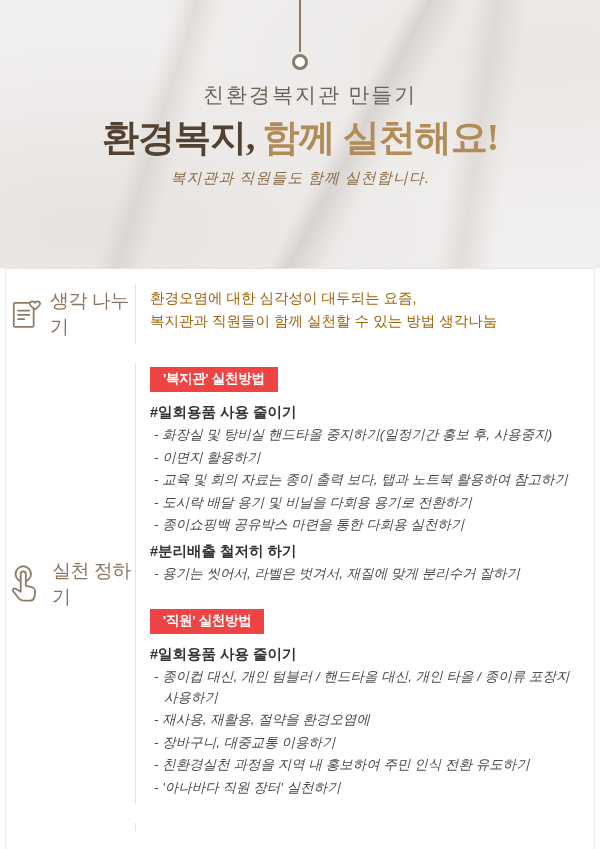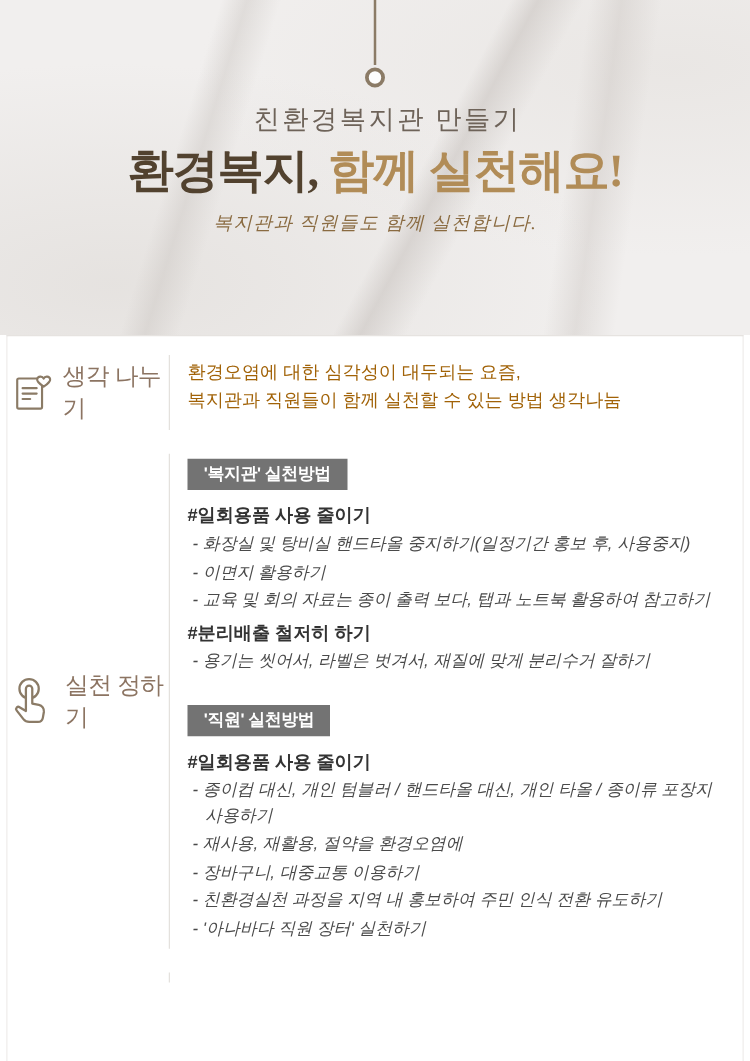--- a/index.html
+++ b/index.html
@@ -58,21 +58,21 @@
     width:130px; flex:none; display:flex; flex-direction:row;
     align-items:center; justify-content:center; gap:6px;
     border-right:1px solid #e4e1dd; padding:4px 0;
   }
   .row-label { font-size:19px; color:#8c7462; letter-spacing:-0.5px; font-weight:500; }
   .row-content { flex:1; padding:3px 14px 0 14px; }
 
   .intro-line { font-size:14.5px; color:#a16207; line-height:1.6; }
 
   .badge {
-    display:inline-block; background:#737373; color:#ffffff;
+    display:inline-block; background:#ef4444; color:#ffffff;
     font-size:13.5px; font-weight:bold; padding:3px 13px 4px; margin:1px 0 9px;
     letter-spacing:-0.3px;
   }
   .hash { font-size:14.5px; font-weight:bold; color:#333333; margin:2px 0 3px; }
   .hash + ul { margin-bottom:6px; }
   ul.items { list-style:none;font-style:italic; }
   ul.items li {
     font-size:13.5px; color:#4a4a4a; line-height:1.52;
     padding-left:14px; text-indent:-10px; margin:2px 0;
   }
@@ -133,20 +133,22 @@
       </div>
       <div class="row-content">
 
         <div class="group">
           <span class="badge">'복지관' 실천방법</span>
           <div class="hash">#일회용품 사용 줄이기</div>
           <ul class="items">
             <li>- 화장실 및 탕비실 핸드타올 중지하기(일정기간 홍보 후, 사용중지)</li>
             <li>- 이면지 활용하기</li>
             <li>- 교육 및 회의 자료는 종이 출력 보다, 탭과 노트북 활용하여 참고하기</li>
+            <li>- 도시락 배달 용기 및 비닐을 다회용 용기로 전환하기</li>
+            <li>- 종이쇼핑백 공유박스 마련을 통한 다회용 실천하기</li>
           </ul>
           <div class="hash">#분리배출 철저히 하기</div>
           <ul class="items">
             <li>- 용기는 씻어서, 라벨은 벗겨서, 재질에 맞게 분리수거 잘하기</li>
           </ul>
         </div>
 
         <div class="group">
           <span class="badge">'직원' 실천방법</span>
           <div class="hash">#일회용품 사용 줄이기</div>

